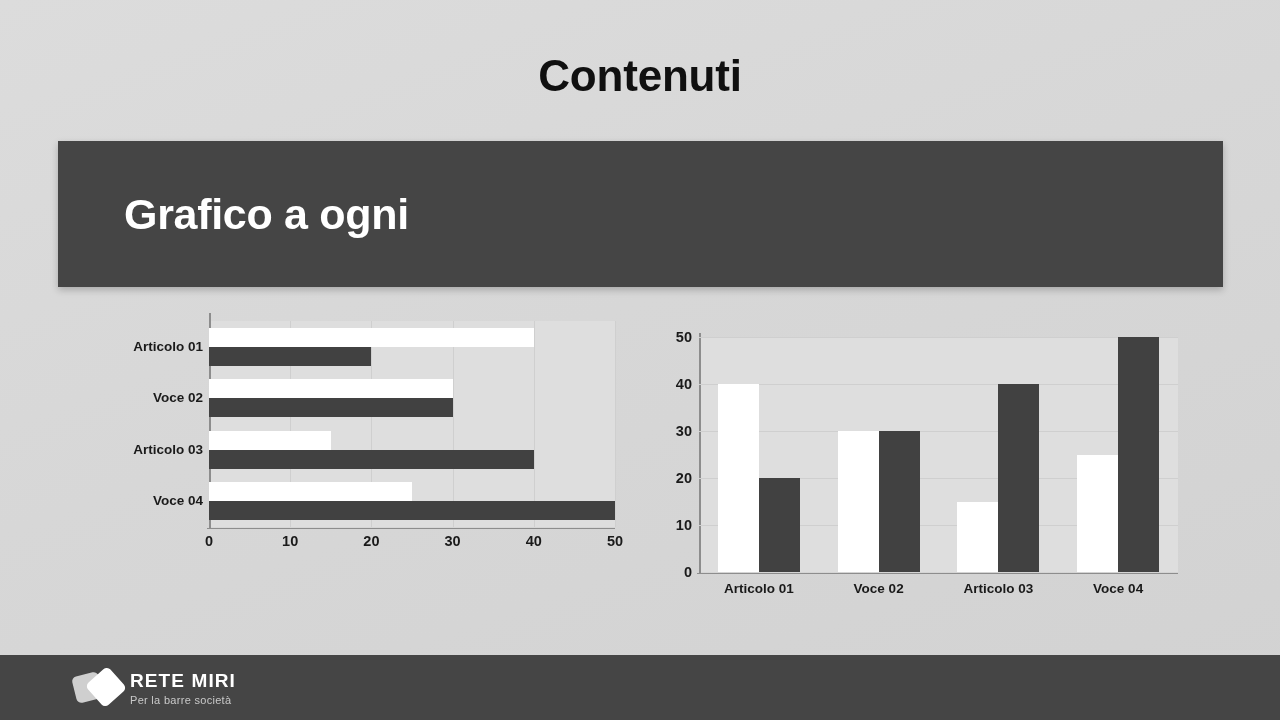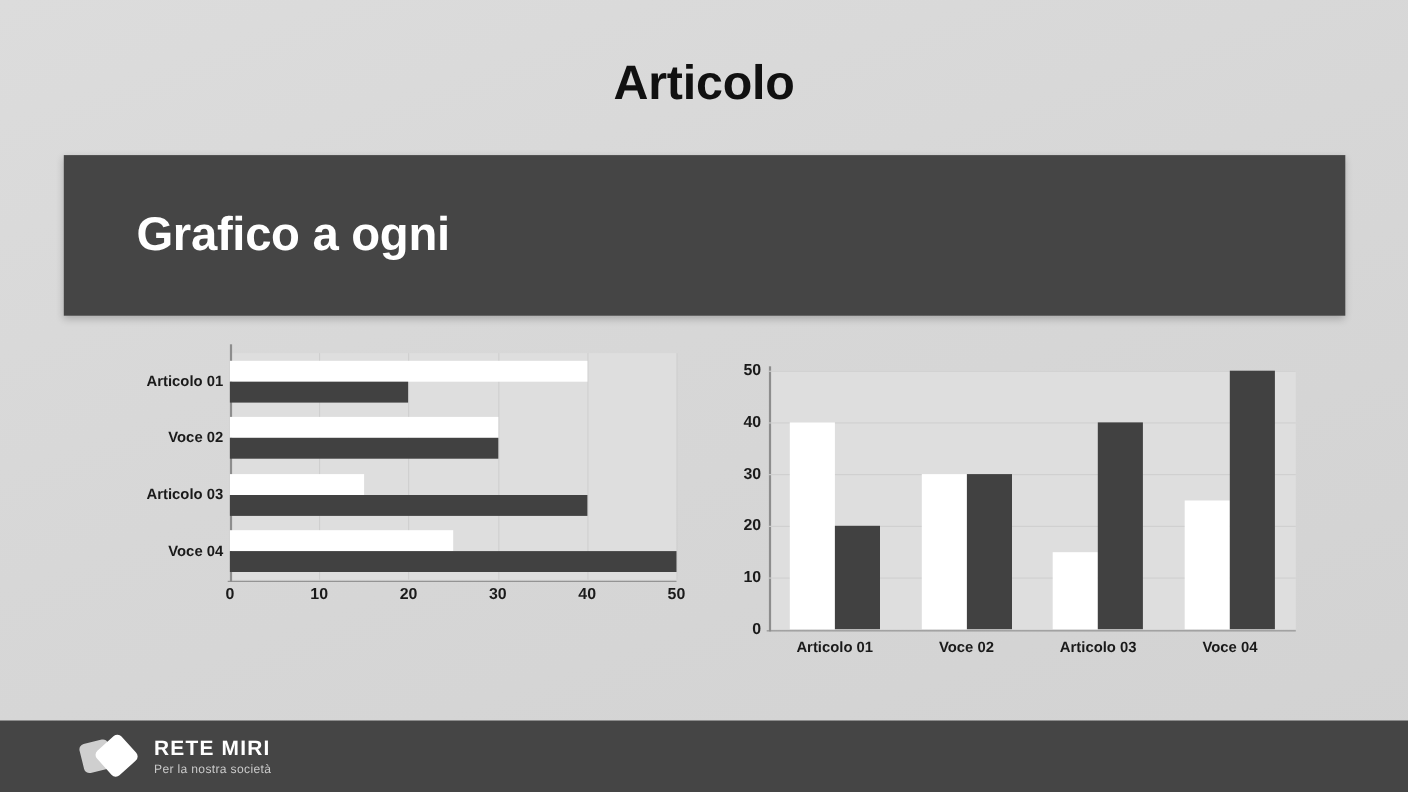--- a/index.html
+++ b/index.html
@@ -239,21 +239,20 @@
   }
   #logo-mark .sq-front {
     left: 17px;
     top: 4px;
     width: 30px;
     height: 30px;
     background: #ffffff;
     transform: rotate(-42deg);
   }
   #logo-text {
-    margin-left: 10px;
   }
   #logo-name {
     font-size: 19px;
     font-weight: bold;
     color: #ffffff;
     letter-spacing: 1.1px;
     line-height: 1.15;
   }
   #logo-tagline {
     font-size: 11px;
@@ -261,21 +260,21 @@
     letter-spacing: 0.3px;
     margin-top: 2px;
     line-height: 1.15;
   }
 </style>
 </head>
 <body>
 
 <div id="slide">
 
-  <div id="slide-title">Articolo</div>
+  <div id="slide-title">Contenuti</div>
 
   <div id="banner">
     <div id="banner-text">Grafico a ogni</div>
   </div>
 
   <div id="chart-left">
     <div id="left-plot">
       <div class="axis-y"></div>
       <div class="axis-x"></div>
 
@@ -345,18 +344,18 @@
   </div>
 
   <div id="footer">
     <div id="logo-block">
       <div id="logo-mark">
         <div class="sq sq-back"></div>
         <div class="sq sq-front"></div>
       </div>
       <div id="logo-text">
         <div id="logo-name">RETE MIRI</div>
-        <div id="logo-tagline">Per la nostra società</div>
+        <div id="logo-tagline">Per la barre società</div>
       </div>
     </div>
   </div>
 
 </div>
 
 </body></html>

